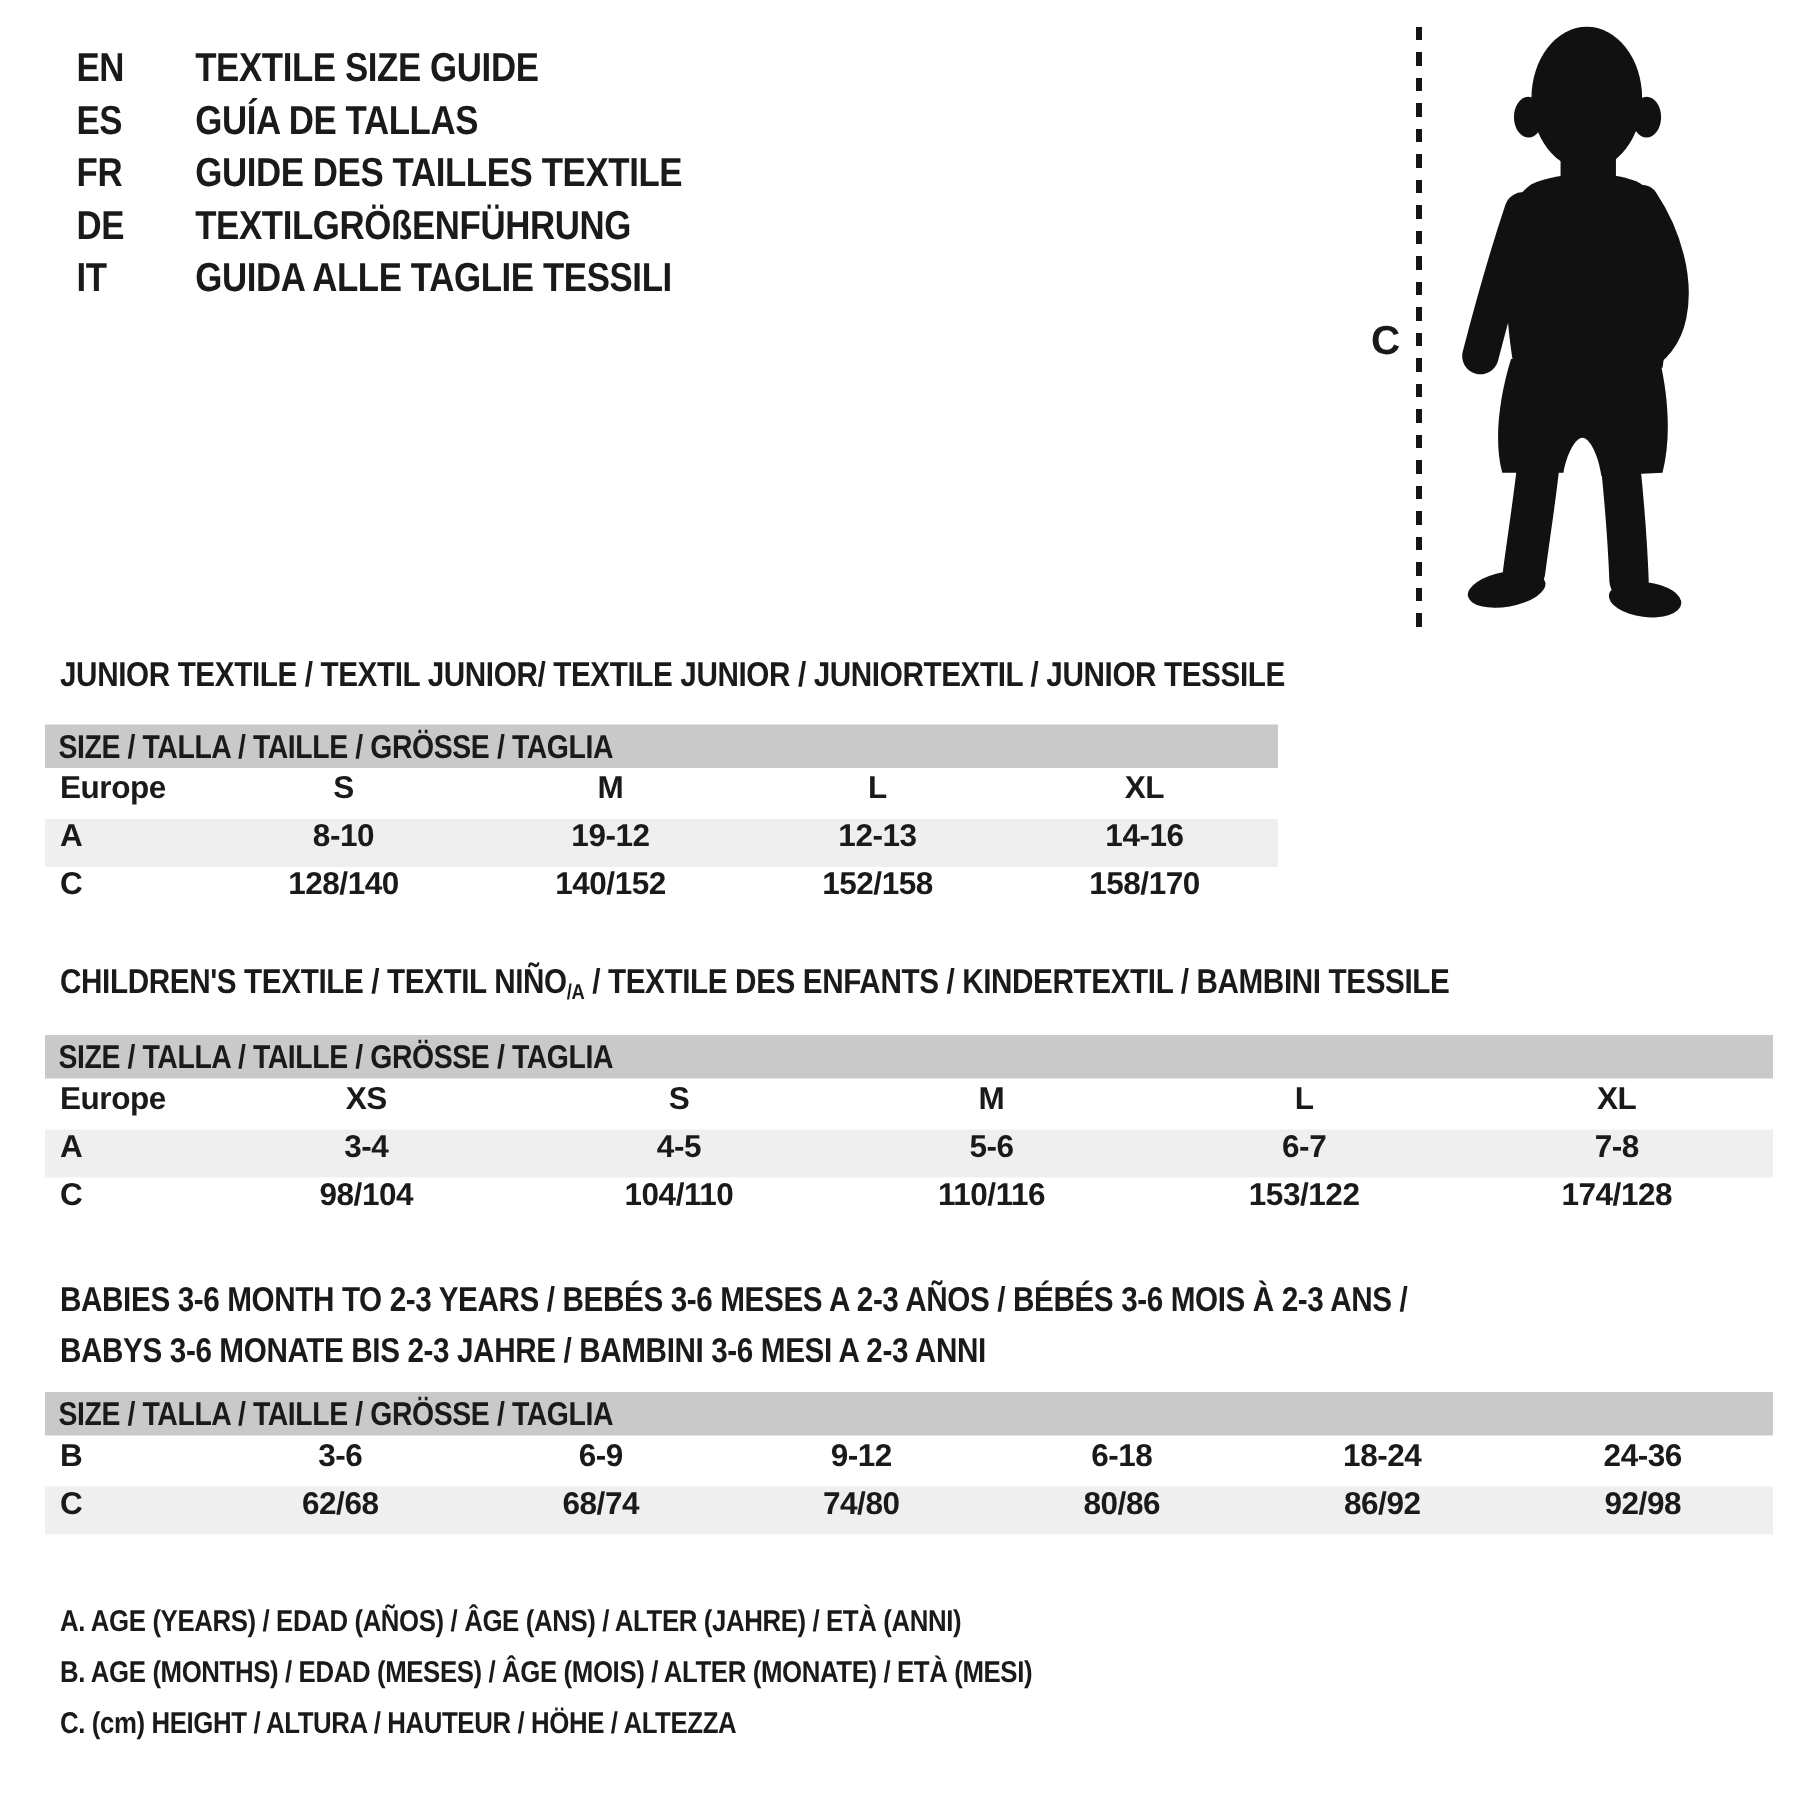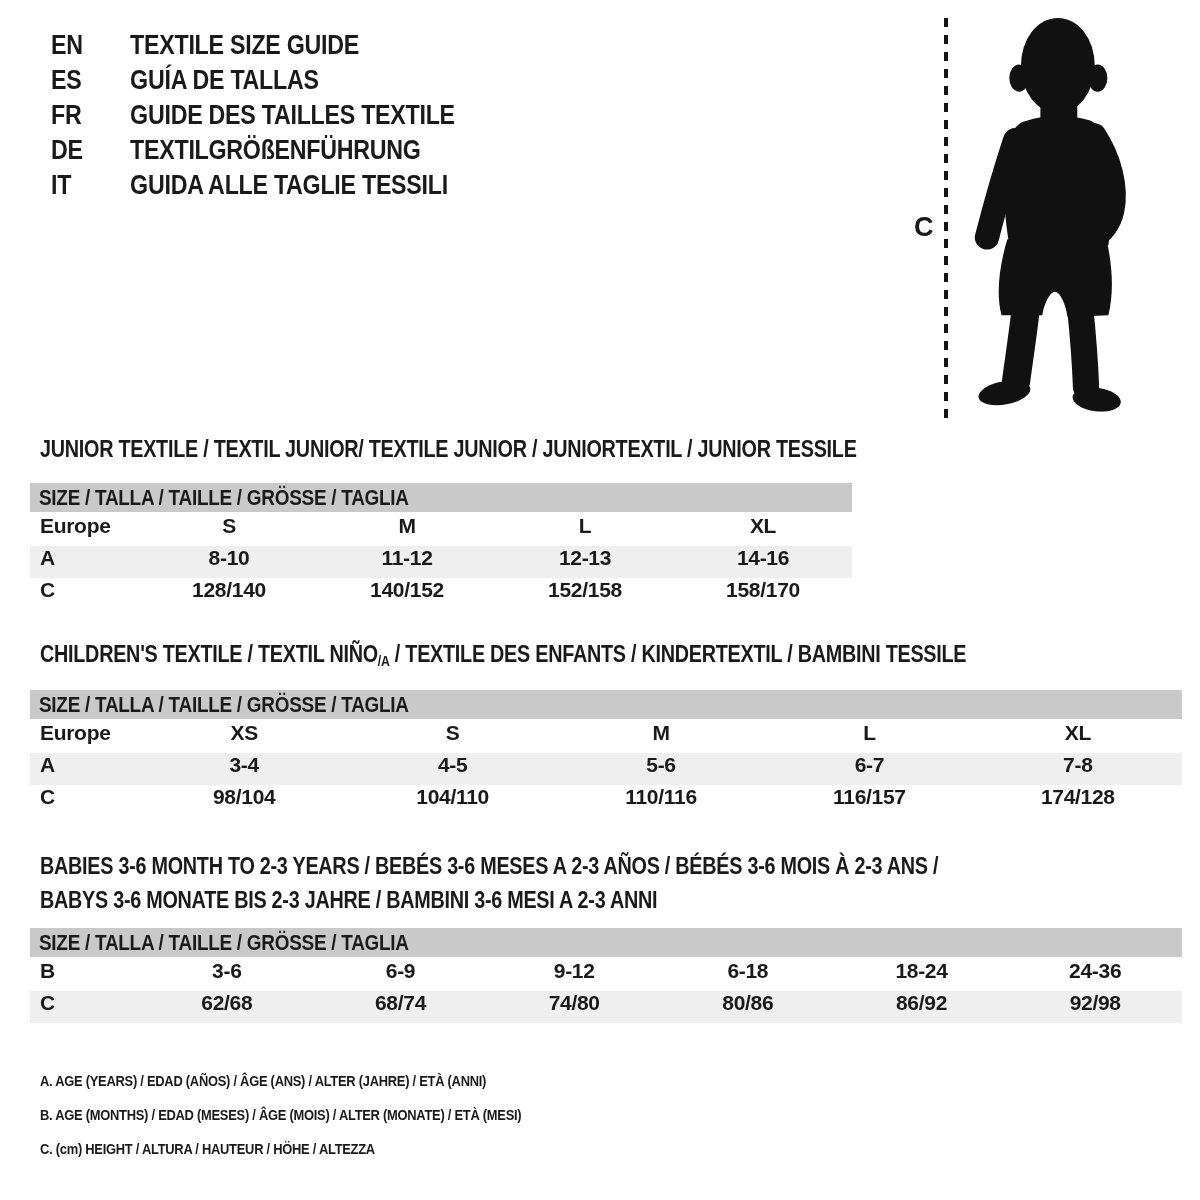--- a/index.html
+++ b/index.html
@@ -37,21 +37,21 @@
   .t-children { top:690px; width:1152px; }
   .t-babies { top:928px; width:1152px; }
   .st-header { height:29px; background:#c9c9c9; margin-bottom:2px; display:flex; align-items:center;
                padding-left:9px; font-size:22px;text-align:center; }
   .st-row { display:flex; height:32px; align-items:flex-start; }
   .st-row.shaded { background:#efefef; }
   .st-label { width:110px; flex:0 0 110px; padding-left:10px; }
   .st-cell { flex:1; text-align:center; }
 
   
-  .notes { position:absolute; left:40px; top:1064px; font-size:15px; }
+  .notes { position:absolute; left:40px; top:1064px; font-size:20px; }
   .note-line { height:34px; line-height:34px; transform:scaleX(0.86); transform-origin:0 50%; white-space:nowrap; }
 </style>
 </head>
 <body>
 
 <div class="page">
 
   <header class="lang-header">
     <div class="lang-row">
       <span class="lang-code">EN</span>
@@ -106,21 +106,21 @@
     <div class="st-row">
       <span class="st-label">Europe</span>
       <span class="st-cell">S</span>
       <span class="st-cell">M</span>
       <span class="st-cell">L</span>
       <span class="st-cell">XL</span>
     </div>
     <div class="st-row shaded">
       <span class="st-label">A</span>
       <span class="st-cell">8-10</span>
-      <span class="st-cell">11-12</span>
+      <span class="st-cell">19-12</span>
       <span class="st-cell">12-13</span>
       <span class="st-cell">14-16</span>
     </div>
     <div class="st-row">
       <span class="st-label">C</span>
       <span class="st-cell">128/140</span>
       <span class="st-cell">140/152</span>
       <span class="st-cell">152/158</span>
       <span class="st-cell">158/170</span>
     </div>
@@ -145,21 +145,21 @@
       <span class="st-cell">4-5</span>
       <span class="st-cell">5-6</span>
       <span class="st-cell">6-7</span>
       <span class="st-cell">7-8</span>
     </div>
     <div class="st-row">
       <span class="st-label">C</span>
       <span class="st-cell">98/104</span>
       <span class="st-cell">104/110</span>
       <span class="st-cell">110/116</span>
-      <span class="st-cell">116/157</span>
+      <span class="st-cell">153/122</span>
       <span class="st-cell">174/128</span>
     </div>
   </div>
 
   <h2 class="sec-title title-babies">
     <span class="condense">BABIES 3-6 MONTH TO 2-3 YEARS / BEBÉS 3-6 MESES A 2-3 AÑOS / BÉBÉS 3-6 MOIS À 2-3 ANS /</span><br>
     <span class="condense">BABYS 3-6 MONATE BIS 2-3 JAHRE / BAMBINI 3-6 MESI A 2-3 ANNI</span>
   </h2>
   <div class="size-table t-babies">
     <div class="st-header">

